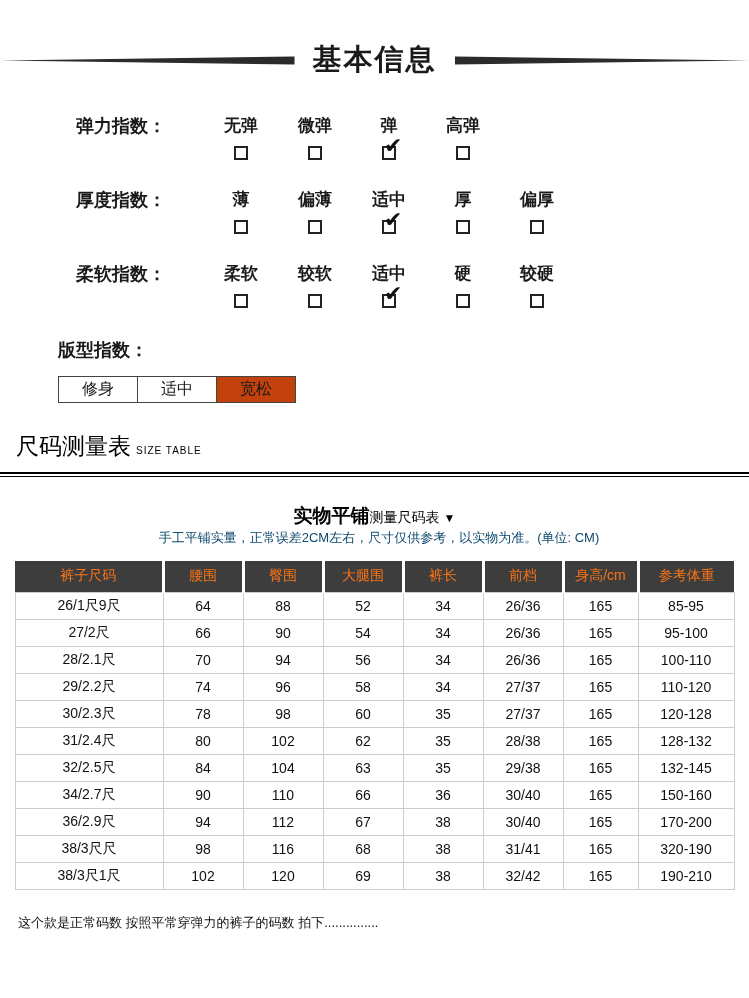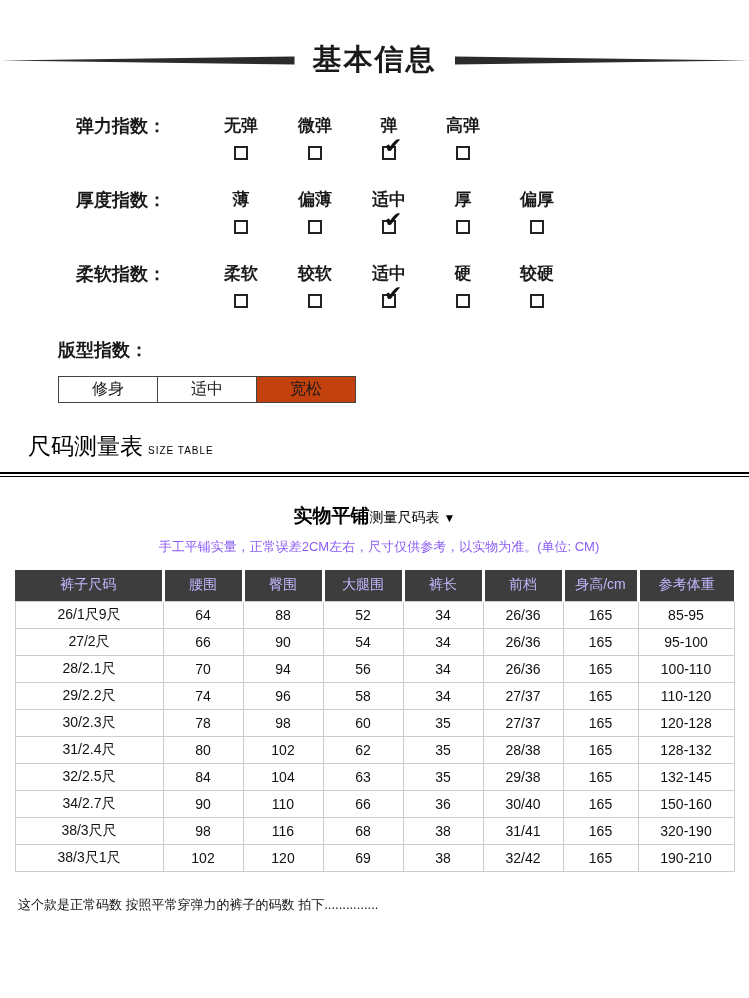--- a/index.html
+++ b/index.html
@@ -24,45 +24,45 @@
   .checkbox { width:14px; height:14px; border:2px solid #222; margin-top:10px; position:relative; background:#fff; }
   .checkbox .mark {
     position:absolute; left:0px; top:-13px; font-size:22px; font-weight:bold; color:#111; line-height:22px;
   }
 
   
   .fit-section { padding-left:58px; margin-top:8px; }
   .fit-label { font-size:18px; font-weight:bold; margin-bottom:14px; }
   .fit-options { display:flex; }
   .fit-option {
-    width:100px; height:27px; border:1px solid #444; margin-left:-1px;
+    width:80px; height:27px; border:1px solid #444; margin-left:-1px;
     display:flex; align-items:center; justify-content:center; font-size:16px; background:#fff;
   }
   .fit-option:first-child { margin-left:0; }
   .fit-option.selected { background:#c2410c; }
 
   
-  .size-heading { padding:28px 0 10px 28px; }
+  .size-heading { padding:28px 0 10px 16px; }
   .size-title { font-size:23px; color:#000; }
   .size-sub { font-size:10px; margin-left:5px; letter-spacing:1px; color:#000; }
   .double-line { height:5px; border-top:2px solid #000; border-bottom:1px solid #000; width:100%; }
 
   .flat-title { text-align:center; margin-top:26px; font-size:14px; color:#000; }
   .flat-title .big { font-size:19px; font-weight:bold; }
   .flat-title .arrow { font-size:12px; }
-  .table-note { text-align:center; font-size:13px; margin-top:9px; color:#8b5cf6;padding-left:9px; }
+  .table-note { text-align:center; font-size:13px; color:#0c4a6e;padding-left:9px; }
 
   table.size-table { width:719px; margin:14px auto 0 auto; border-collapse:collapse; table-layout:fixed; }
   table.size-table col.c0 { width:148px; }
   table.size-table col.c1, table.size-table col.c2, table.size-table col.c3,
   table.size-table col.c4, table.size-table col.c5 { width:80px; }
   table.size-table col.c6 { width:75px; }
   table.size-table col.c7 { width:96px; }
   thead th {
-    background:#3d3d3d; color:#c4b5fd; font-size:14px; font-weight:normal;
+    background:#3d3d3d; color:#f97316; font-size:14px; font-weight:normal;
     height:31px; border-left:3px solid #fff; text-align:center;
   }
   thead th:first-child { border-left:none; }
   tbody td {
     text-align:center; font-size:14px; height:27px;
     border:1px solid #ccc; color:#111; background:#fff;
   }
 
   .footer-note { margin:24px 0 0 18px; font-size:13px; color:#111; }
 </style>
@@ -278,20 +278,30 @@
           <td>34/2.7尺</td>
           <td>90</td>
           <td>110</td>
           <td>66</td>
           <td>36</td>
           <td>30/40</td>
           <td>165</td>
           <td>150-160</td>
         </tr>
         <tr>
+          <td>36/2.9尺</td>
+          <td>94</td>
+          <td>112</td>
+          <td>67</td>
+          <td>38</td>
+          <td>30/40</td>
+          <td>165</td>
+          <td>170-200</td>
+        </tr>
+        <tr>
           <td>38/3尺尺</td>
           <td>98</td>
           <td>116</td>
           <td>68</td>
           <td>38</td>
           <td>31/41</td>
           <td>165</td>
           <td>320-190</td>
         </tr>
         <tr>

